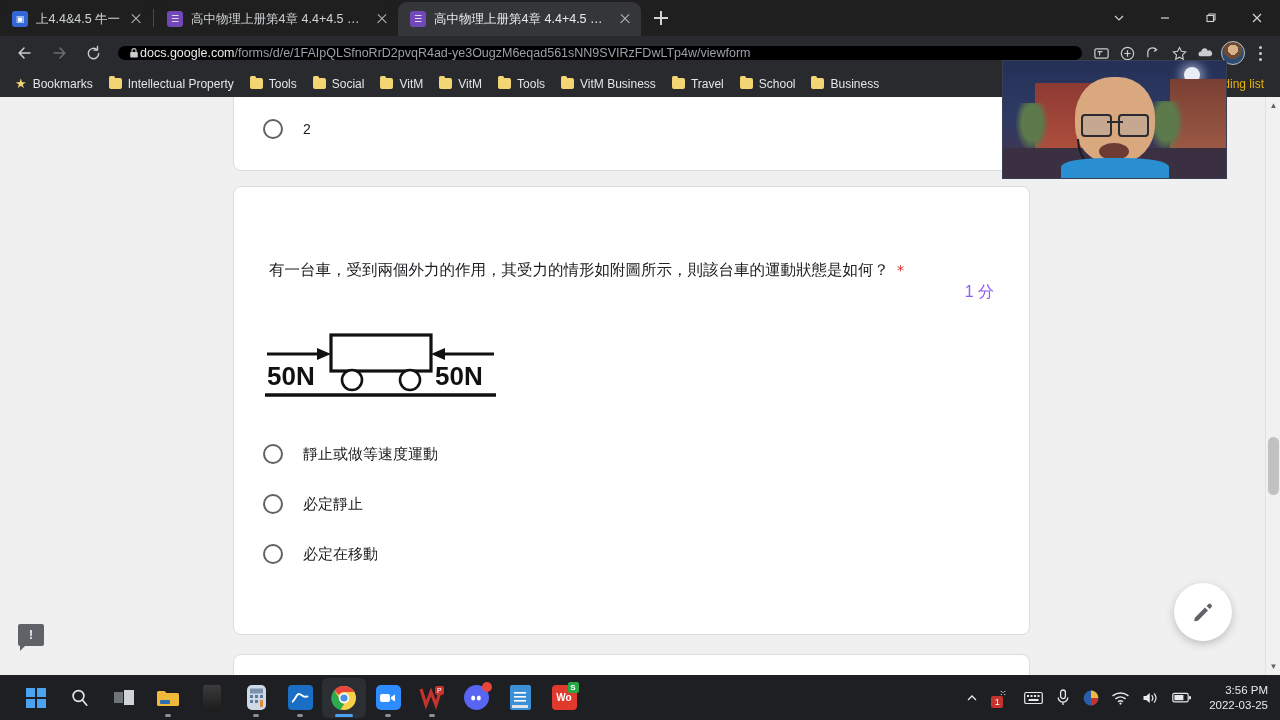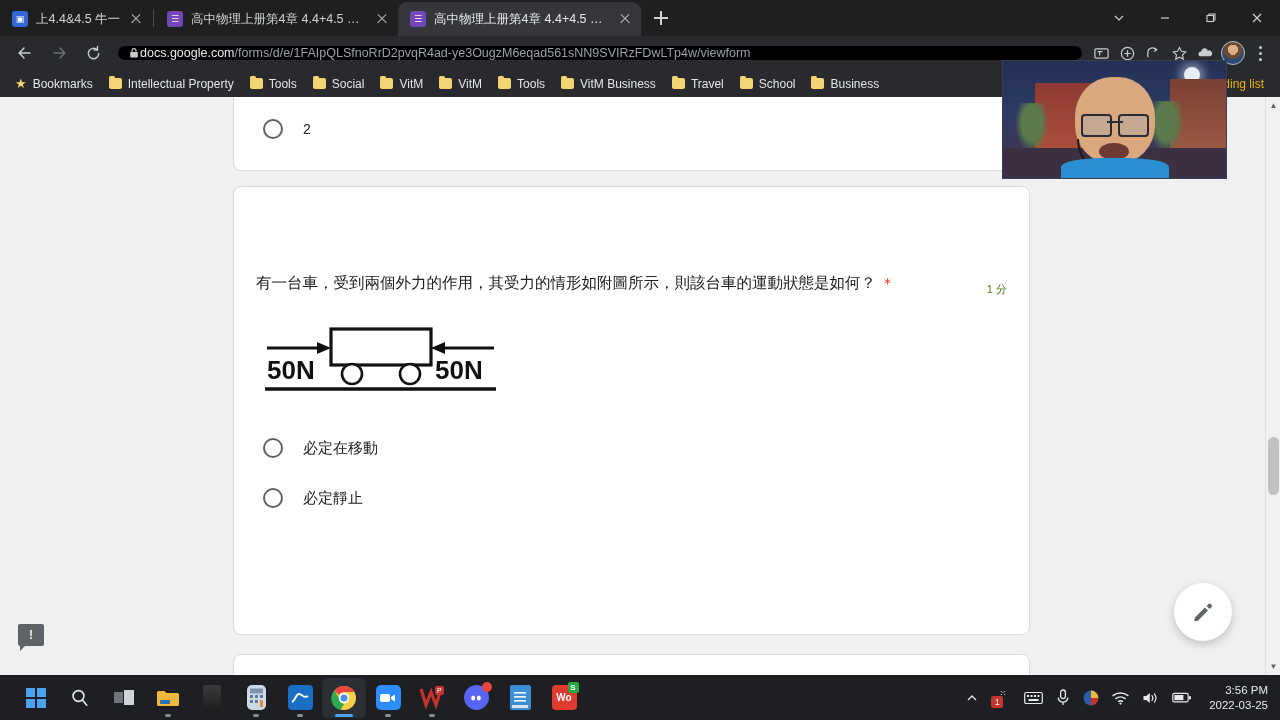--- a/index.html
+++ b/index.html
@@ -84,27 +84,27 @@
     background: #f0f0f0; overflow: hidden;
   }
   .card {
     position: absolute; left: 233px; width: 797px;
     background: #fff; border: 1px solid #dadce0; border-radius: 8px;
   }
   #card-prev { top: -116px; height: 190px; }
   #card-main { top: 89px; height: 449px; }
   #card-next { top: 557px; height: 60px; }
 
-  .q-row { display: flex; align-items: flex-end; padding: 0 22px; }
+  .q-row { display: flex; align-items: center; padding: 0 35px; }
   .q-text {
     flex: 1; font-size: 15.5px; line-height: 28px; color: #202124;
     font-family: "DejaVu Sans", "Liberation Sans", sans-serif;
   }
   .q-required { color: #d93025; font-size: 14px; margin-left: 8px; }
-  .q-points { color: #4d7c0f; font-size: 11px; white-space: nowrap; padding-top: 5px; margin-left: 14px; margin-top: 40px; }
+  .q-points { color: #8b5cf6; font-size: 16px; white-space: nowrap; padding-top: 5px; margin-left: 14px; margin-top: 40px; }
 
   .q-image { margin: 30px 0 0 29px; }
   .opt-list { margin-top: 24px; }
   .opt {
     display: flex; align-items: center; height: 50px; padding: 0 24px;
   }
   .radio {
     width: 20px; height: 20px; border-radius: 50%; border: 2px solid #5f6368;
     flex: 0 0 20px; margin-left: 5px; background: #fff;
   }
@@ -383,25 +383,29 @@
 
             <text x="4" y="52" font-family="Liberation Sans, sans-serif" font-size="26" font-weight="bold" fill="#111">50N</text>
             <text x="172" y="52" font-family="Liberation Sans, sans-serif" font-size="26" font-weight="bold" fill="#111">50N</text>
           </svg>
         </div>
       </div>
 
       <div class="opt-list">
         <div class="opt">
           <span class="radio"></span>
-          <span class="opt-label">必定在移動</span>
+          <span class="opt-label">靜止或做等速度運動</span>
         </div>
         <div class="opt">
           <span class="radio"></span>
           <span class="opt-label">必定靜止</span>
+        </div>
+        <div class="opt">
+          <span class="radio"></span>
+          <span class="opt-label">必定在移動</span>
         </div>
       </div>
     </div>
 
     <div class="card" id="card-next"></div>
 
     <div class="feedback-btn">
         <span class="bang">!</span>
       </div>
 

